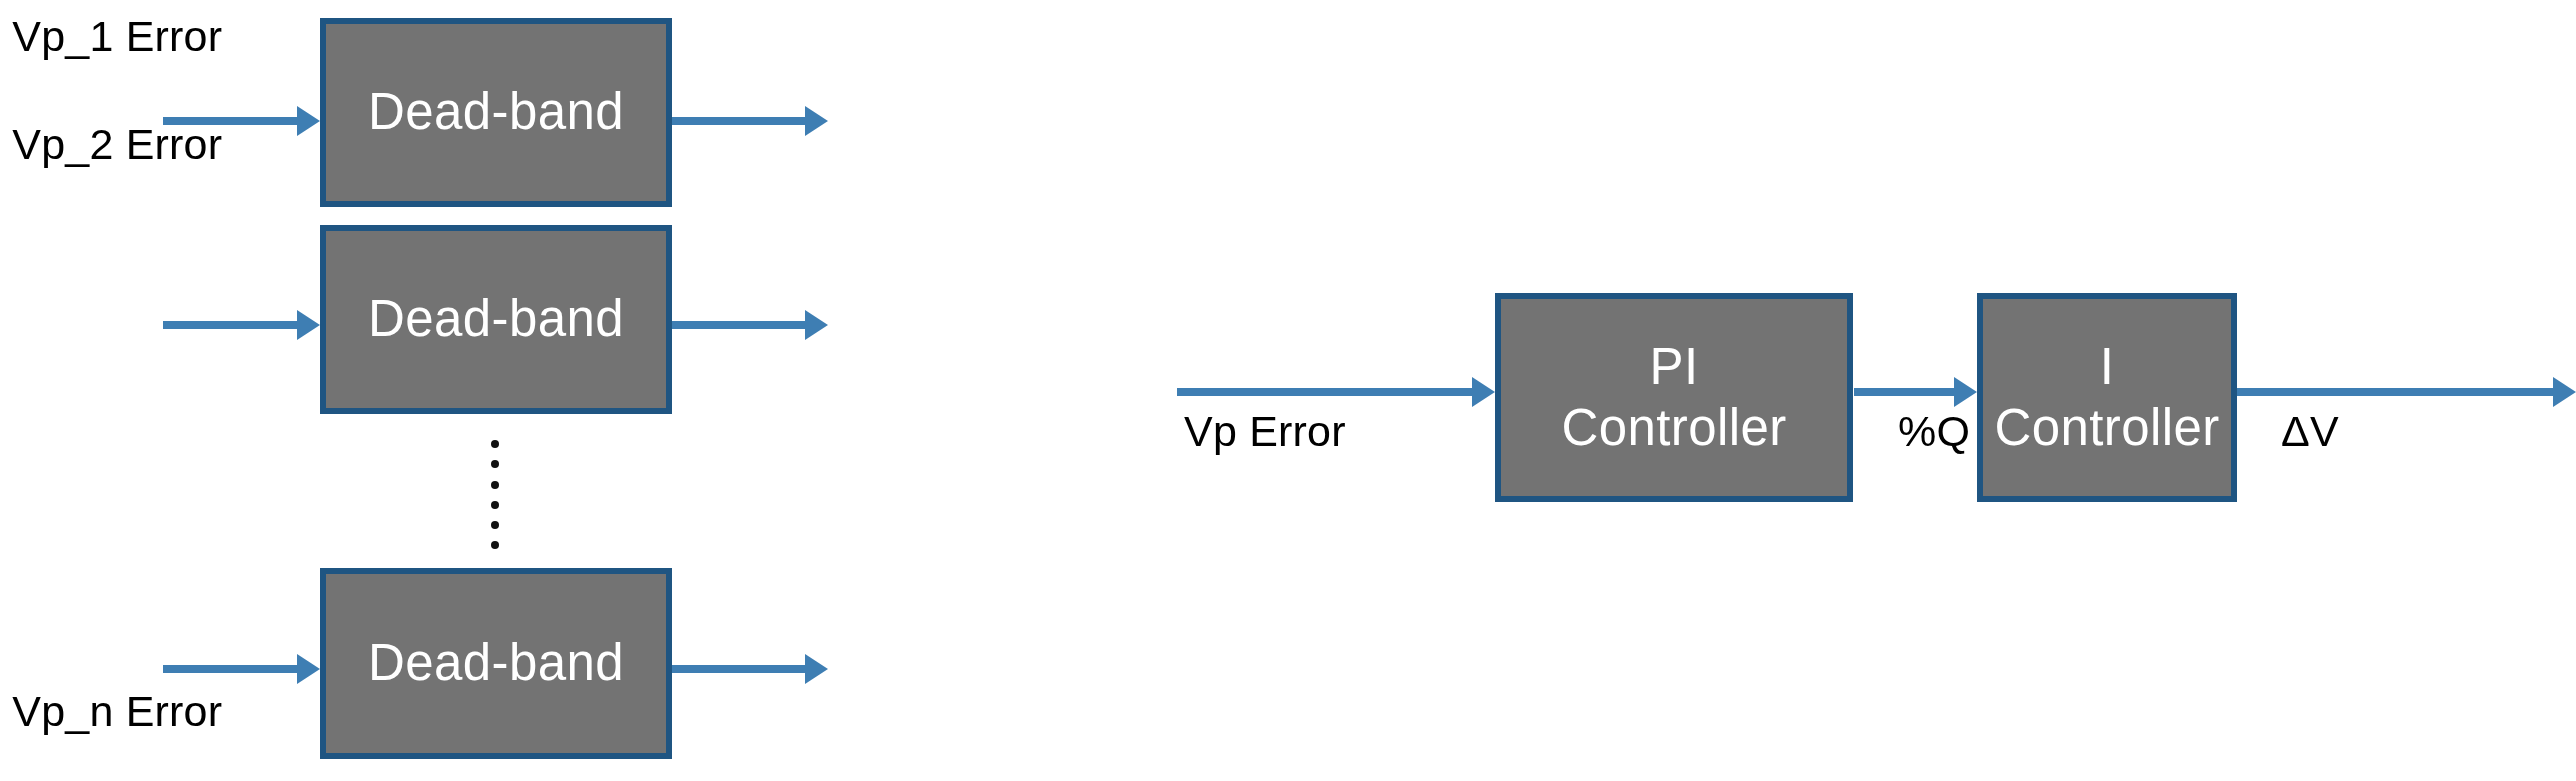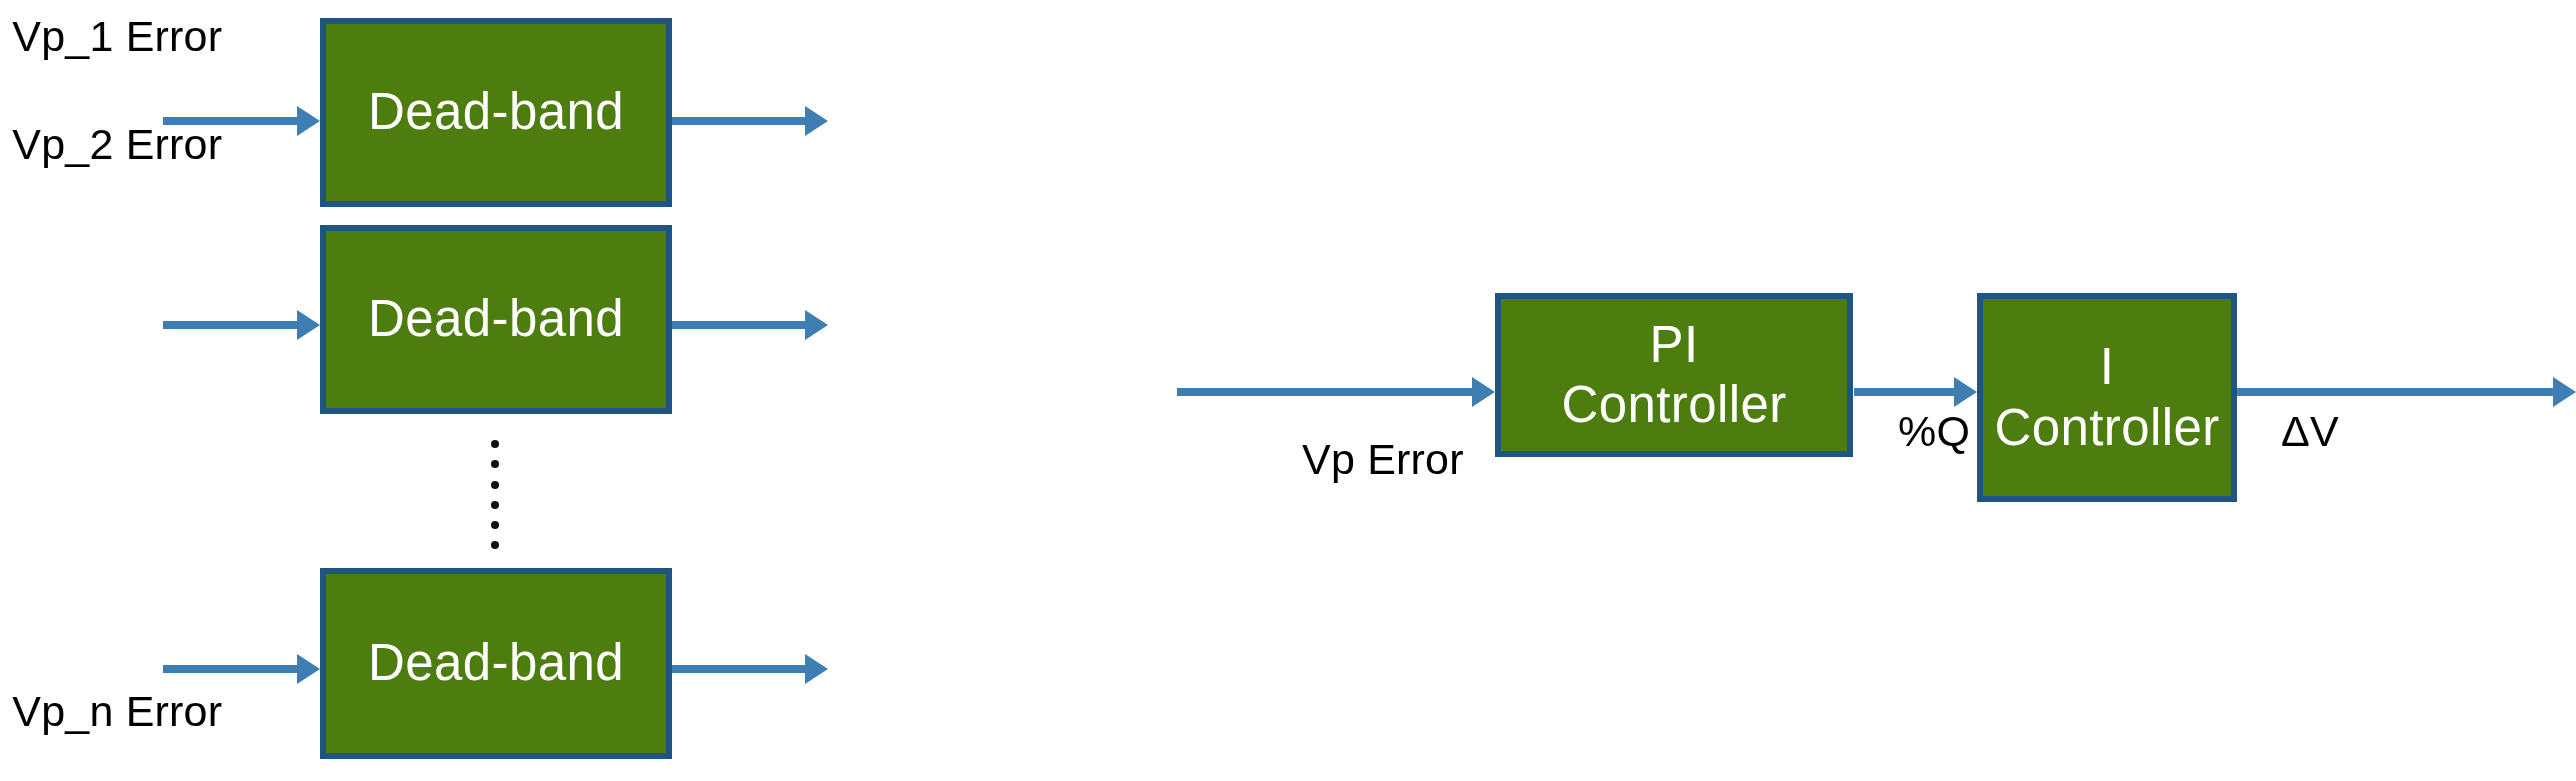--- a/index.html
+++ b/index.html
@@ -7,21 +7,21 @@
   body{font-family:"Liberation Sans",sans-serif;}
   #stage{
     position:relative;
     width:2576px;
     height:781px;
     background:#ffffff;
     overflow:hidden;
   }
   .blk{
     position:absolute;
-    background:#4d7c0f;
+    background:#737373;
     border:6.2px solid #1F5582;
     box-sizing:border-box;
     display:flex;
     align-items:center;
     justify-content:center;
     text-align:center;
     color:#FFFFFF;
     font-family:"Liberation Sans",sans-serif;
     font-weight:400;
     line-height:1.18;
@@ -130,23 +130,23 @@
     <div class="shaft" style="width:133px;"></div>
     <div class="head" style="left:133px;"></div>
   </div>
 
 
   <div class="arrow" style="left:1177px; top:388px; width:318px;">
     <div class="shaft" style="width:295px;"></div>
     <div class="head" style="left:295px;"></div>
   </div>
 
-  <div class="lbl" style="left:1302px; top:407px;margin-top:28px;">Vp Error</div>
+  <div class="lbl" style="left:1184px; top:407px;">Vp Error</div>
 
-  <div class="blk blk-ctrl" style="left:1495px; top:293px; width:358px; height:164px; flex-direction:column;">
+  <div class="blk blk-ctrl" style="left:1495px; top:293px; width:358px; height:209px; flex-direction:column;">
     <div>PI</div>
     <div>Controller</div>
   </div>
 
   <div class="arrow" style="left:1854px; top:388px; width:123px;">
     <div class="shaft" style="width:100px;"></div>
     <div class="head" style="left:100px;"></div>
   </div>
 
   <div class="lbl" style="left:1898px; top:407px;">%Q</div>

